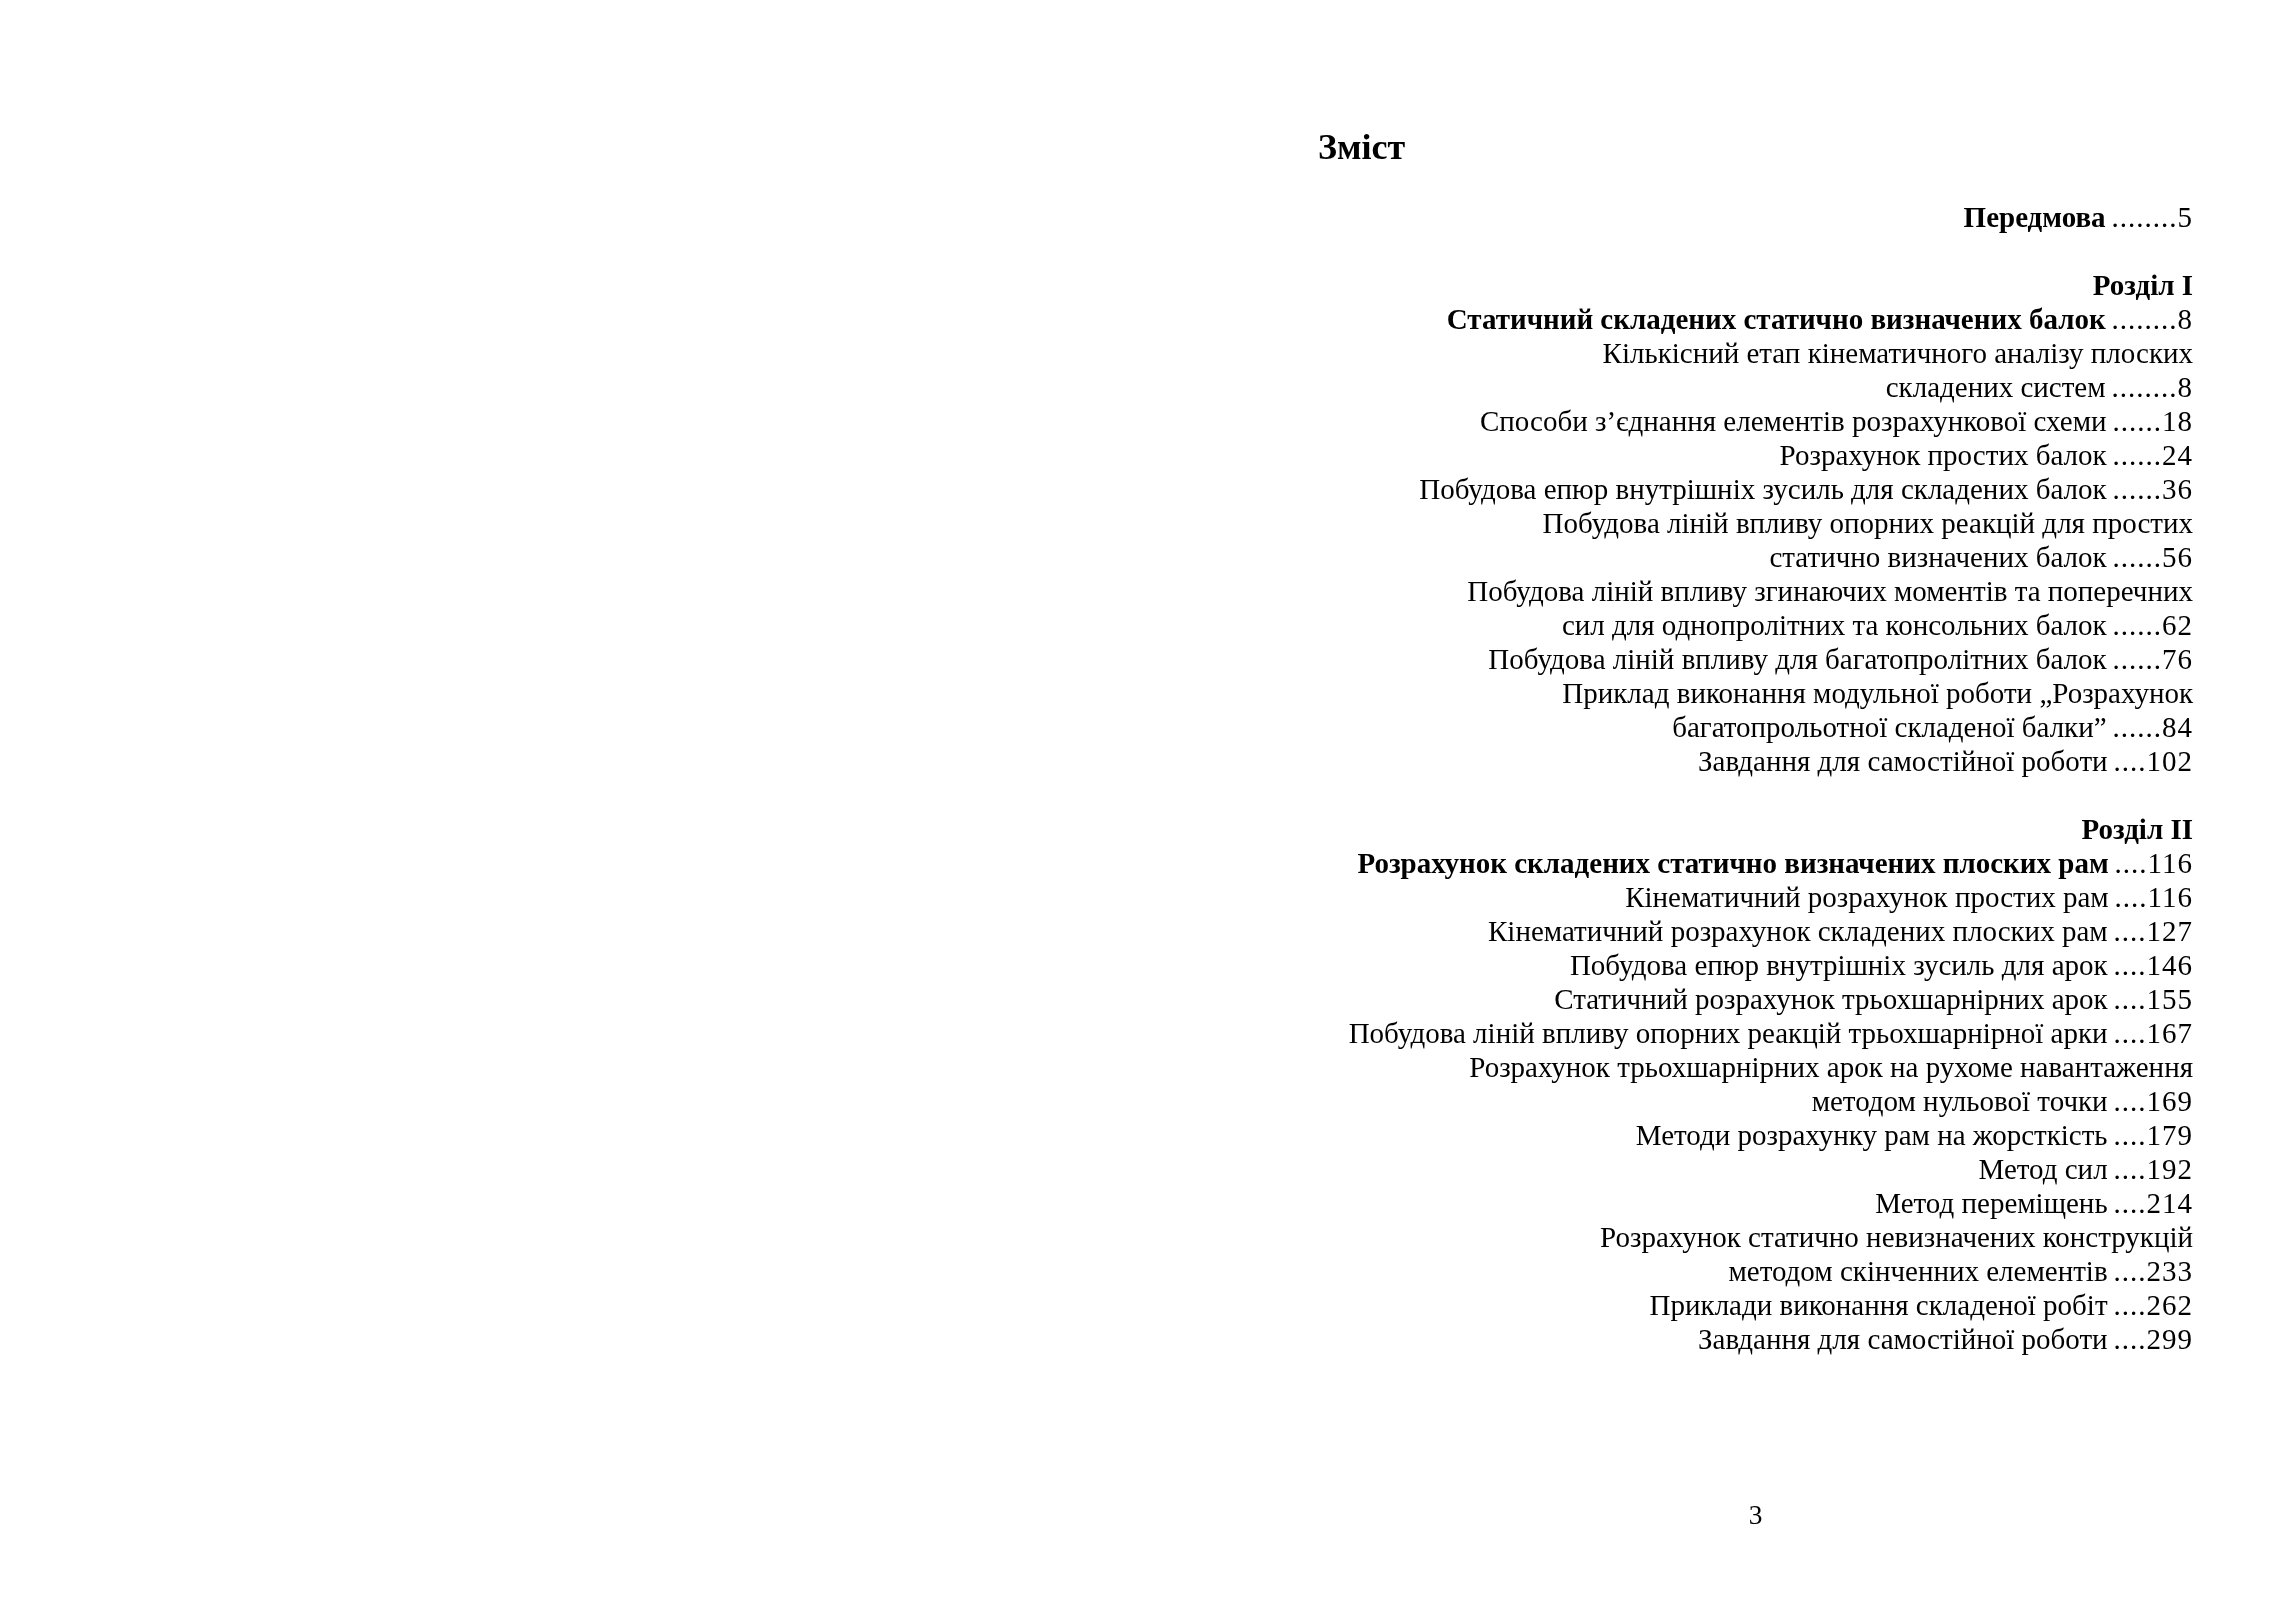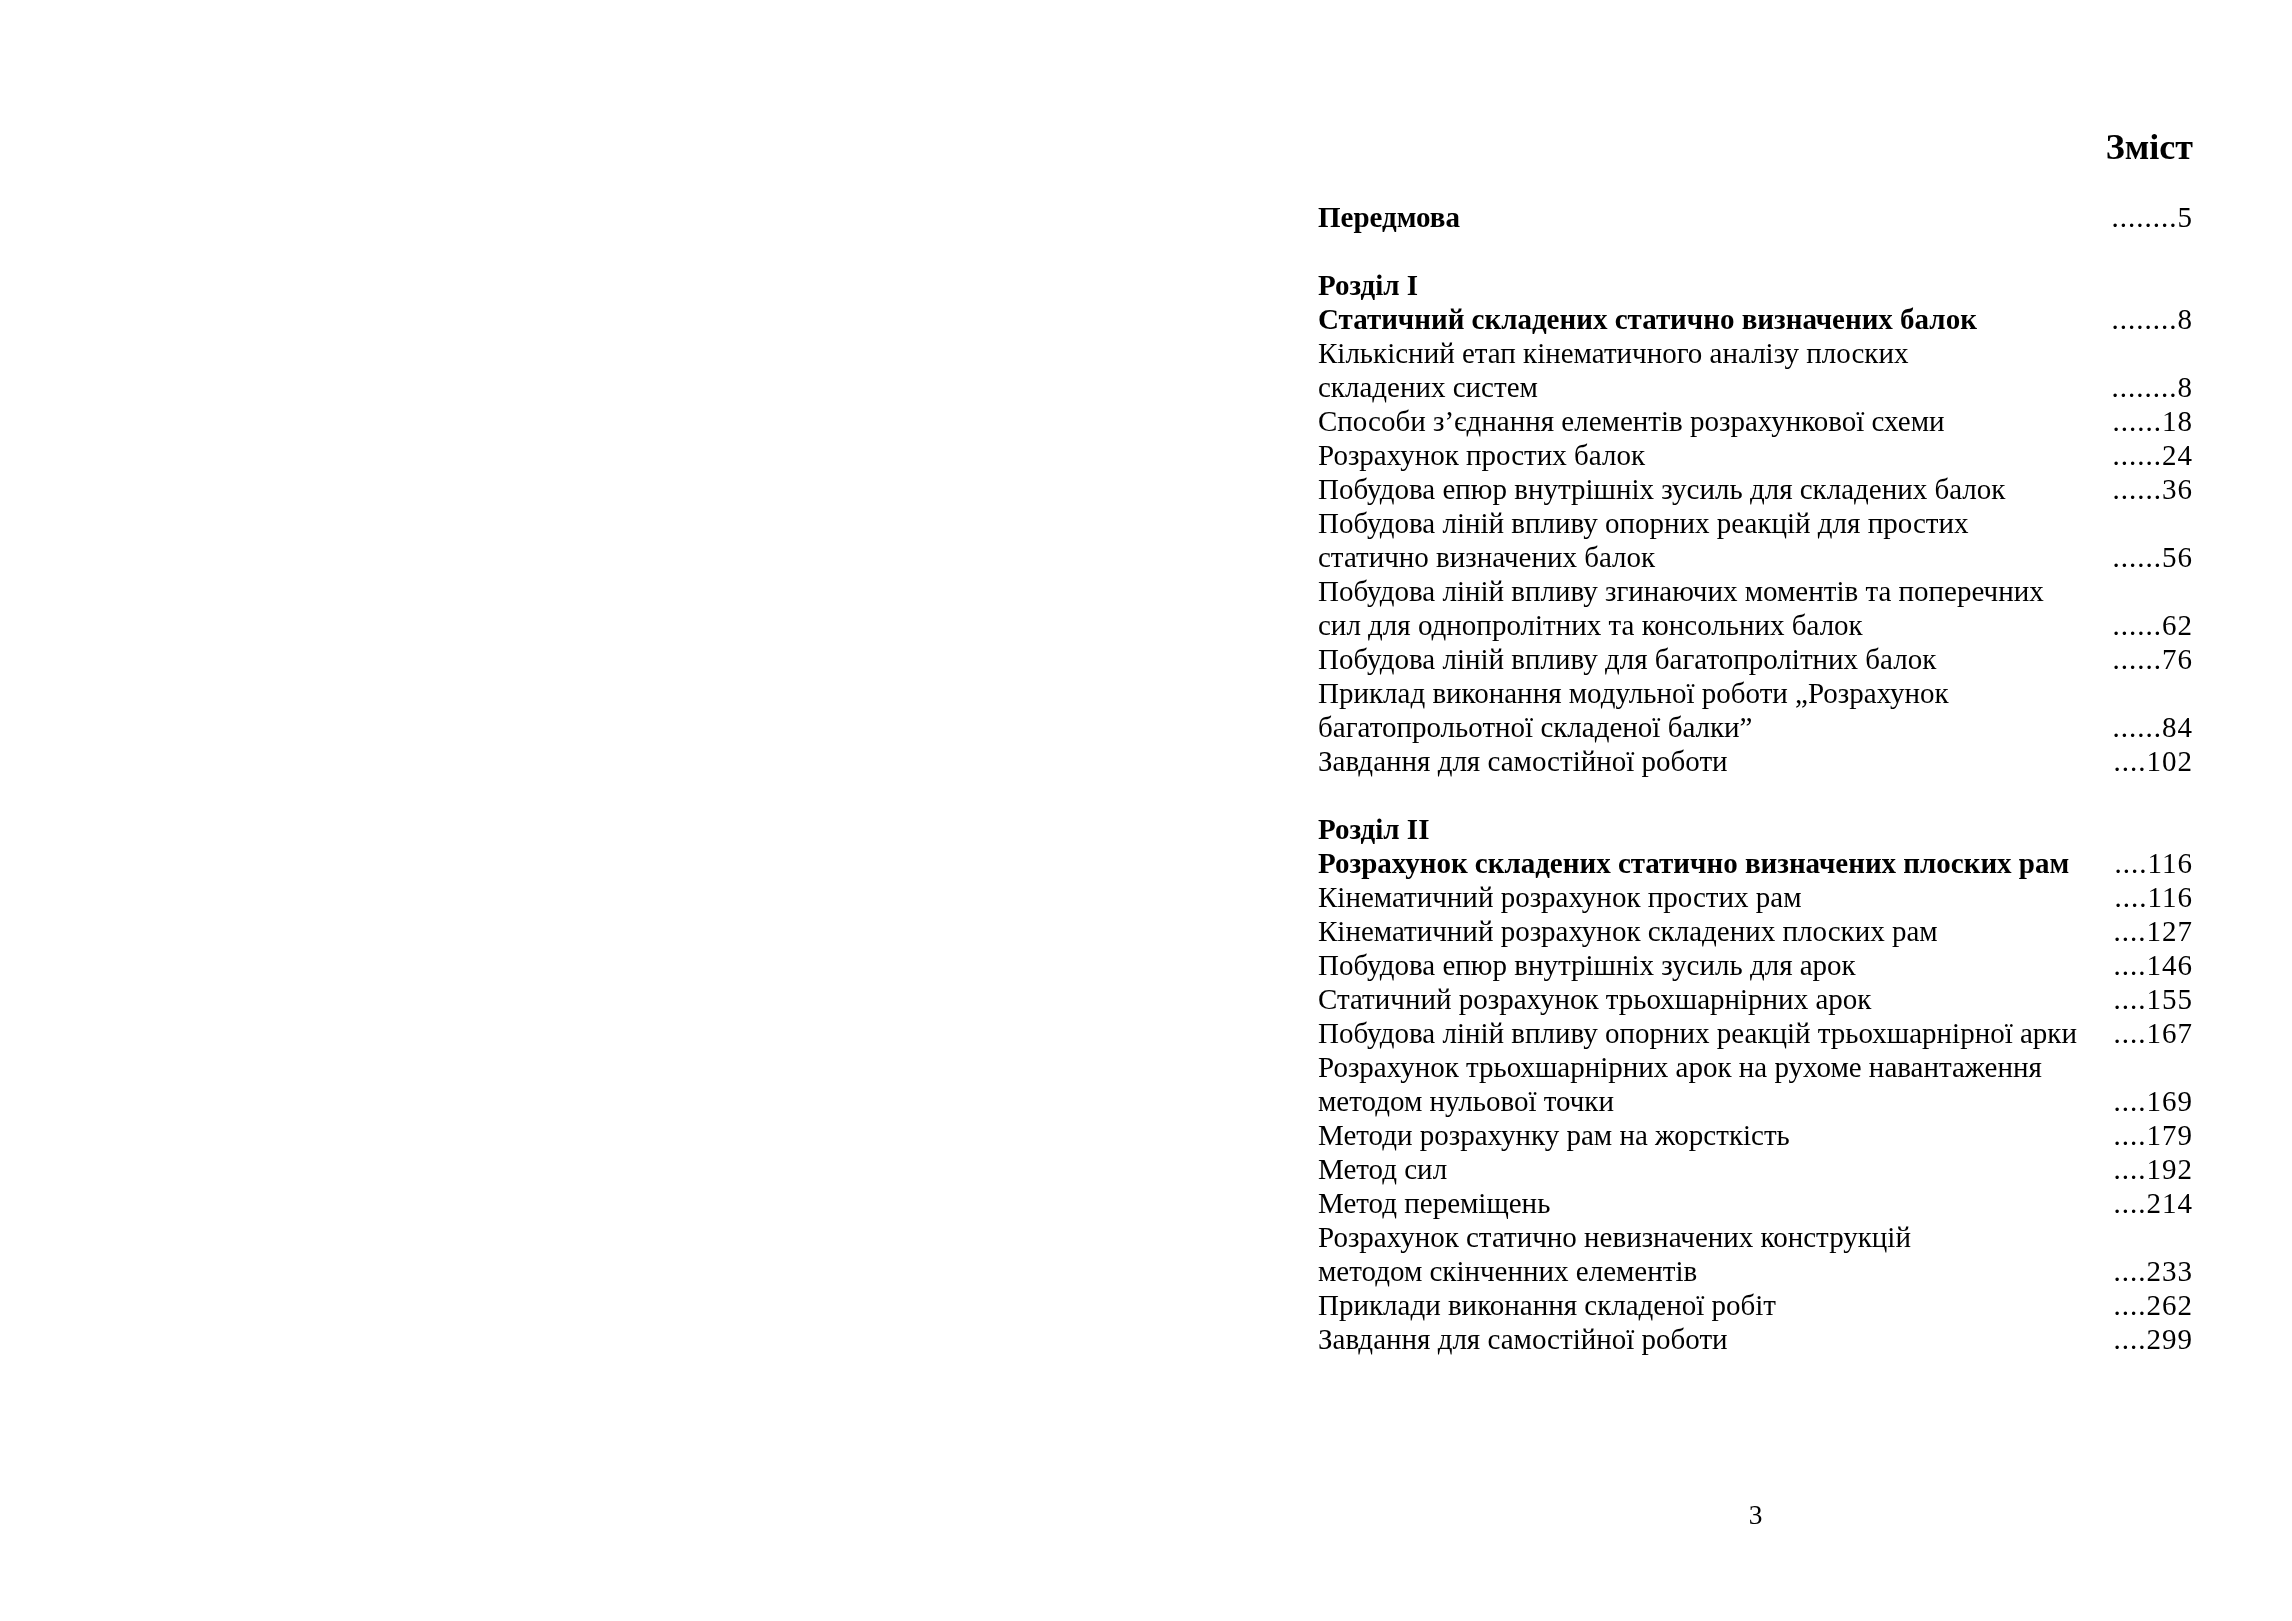--- a/index.html
+++ b/index.html
@@ -10,34 +10,34 @@
     background: #ffffff;
     color: #000000;
     font-family: "Liberation Serif", "DejaVu Serif", serif;
     overflow: hidden;
   }
   .doc-title {
     position: absolute;
     top: 127px;
     left: 1318px;
     width: 875px;
-    text-align: right;
+    text-align: left;
     font-size: 36px;
     font-weight: bold;
     line-height: 41px;
   }
   .toc {
     position: absolute;
     top: 200px;
     left: 1318px;
     width: 875px;
   }
   .toc-row {
     display: flex;
-    justify-content: space-between;
+    justify-content: flex-end;
     align-items: baseline;
     height: 34px;
     line-height: 34px;
     font-size: 29px;
     white-space: nowrap;
   }
   .toc-row.blank { height: 34px; }
   .toc-row.bold .label { font-weight: bold; }
   .label { flex: 0 1 auto; }
   .pg {

